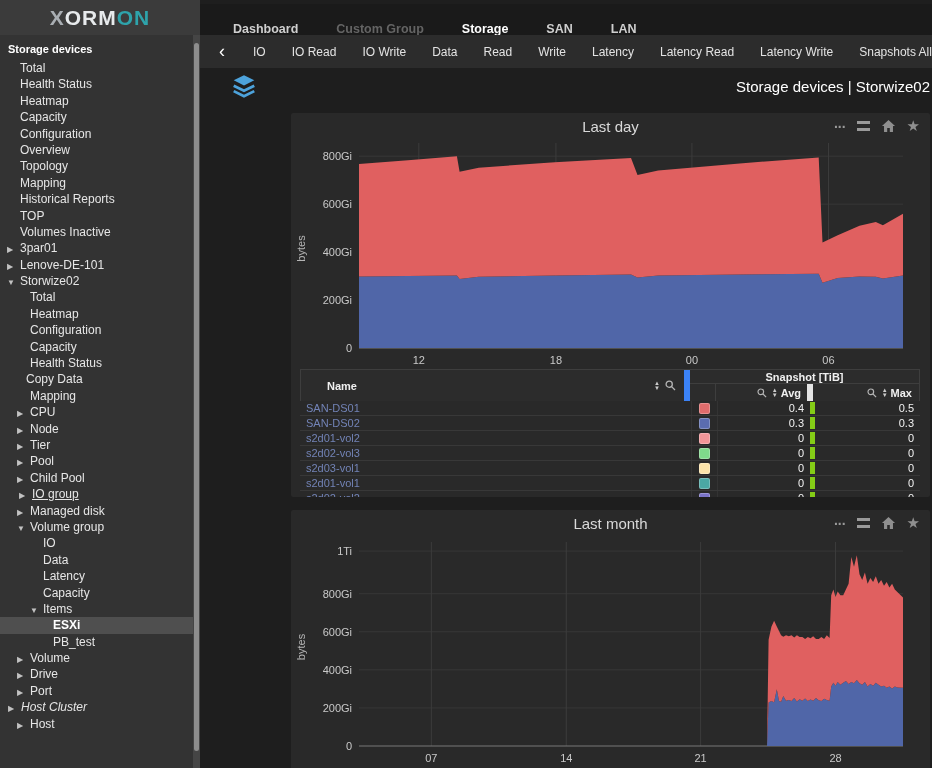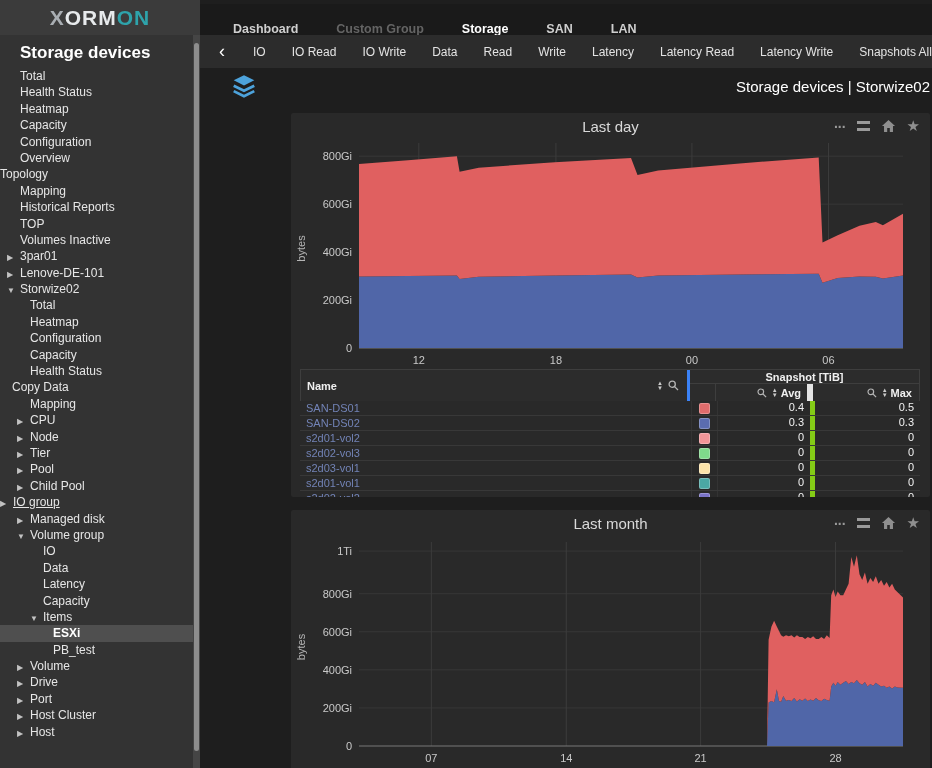--- a/index.html
+++ b/index.html
@@ -10,21 +10,21 @@
     font-family:"Liberation Sans","DejaVu Sans",sans-serif;
     -webkit-font-smoothing:antialiased;
   }
   
   .logo-bar{position:absolute;left:0;top:0;width:200px;height:35px;background:#3b3b3b;
     display:flex;align-items:center;justify-content:center;
     font-size:21px;font-weight:bold;letter-spacing:1px;}
   .logo-x{color:#a9aeb3;} .logo-mid{color:#e7eaec;} .logo-accent{color:#2ea3ab;}
   
   .sidebar{position:absolute;left:0;top:35px;width:193px;height:733px;background:#333333;overflow:hidden;}
-  .sb-title{font-size:17px;font-weight:bold;color:#ffffff;padding:8px 8px 5px 20px;}
+  .sb-title{font-size:11px;font-weight:bold;color:#ffffff;padding:8px 8px 5px 8px;}
   .sb-item{position:relative;height:16.4px;line-height:16.4px;font-size:12px;white-space:nowrap;cursor:pointer;color:#e6e6e6;}
   .sb-item.selected{background:#4f4f4f;color:#ffffff;font-weight:bold;}
   .sb-arrow{display:inline-block;width:13px;margin-left:-13px;font-size:8px;color:#c2c2c2;}
   .sb-scroll{position:absolute;left:193px;top:35px;width:7px;height:733px;background:#454545;}
   .sb-thumb{position:absolute;left:1px;top:8px;width:5px;height:708px;background:#8d8d8d;border-radius:3px;}
   
   .topnav{position:absolute;left:200px;top:4px;width:784px;height:35px;background:#1a1a1a;
     display:flex;align-items:flex-end;padding-left:14px;}
   .tab{display:flex;align-items:center;padding:0 19px;font-size:12.5px;font-weight:bold;
     color:#cfcfcf;border-bottom:3px solid transparent;cursor:pointer;}
@@ -46,36 +46,36 @@
   .panel-icons{position:absolute;right:10px;top:0;height:26px;display:flex;align-items:center;gap:11px;}
   .icon-more{font-size:14px;font-weight:bold;color:#9a9a9a;line-height:8px;padding-bottom:6px;cursor:pointer;}
   .icon-menu{width:13px;height:10px;border-top:3px solid #9a9a9a;border-bottom:3px solid #9a9a9a;cursor:pointer;}
   .icon-home{cursor:pointer;display:flex;}
   .icon-star{font-size:15px;color:#8f8f8f;cursor:pointer;line-height:14px;}
   svg.chart{position:absolute;left:0;top:24px;display:block;}
   .panel-2 svg.chart{top:26px;}
   
   .tbl{position:absolute;left:9px;right:10px;top:256px;bottom:0;overflow:hidden;font-size:11px;}
   .tbl-head{display:flex;border:1px solid #3e3e3e;border-bottom:none;background:#2c2c2c;}
-  .th-name{flex:1;display:flex;align-items:center;padding:0 6px;border-right:3px solid #3b82f6;
-    height:31px;font-weight:bold;color:#f0f0f0;cursor:pointer;}
+  .th-name{flex:1;display:flex;align-items:center;padding:0 6px;border-right:6px solid #3b82f6;
+    height:31px;font-weight:bold;color:#f0f0f0;cursor:pointer;margin-left:20px;}
   .th-name .spacer{flex:1;}
   .th-group{width:229px;display:flex;flex-direction:column;}
   .th-group-title{height:14px;line-height:14px;text-align:center;font-weight:bold;color:#f0f0f0;
     border-bottom:1px solid #3e3e3e;}
   .th-sub{display:flex;height:17px;align-items:center;}
   .th-swatch{width:26px;height:100%;border-right:1px solid #3e3e3e;}
   .th-avg,.th-max{display:flex;align-items:center;justify-content:flex-end;padding:0 6px;
     font-weight:bold;color:#f0f0f0;height:100%;cursor:pointer;}
   .th-avg{width:97px;border-right:6px solid #e5e5e5;}
   .th-max{width:105px;}
   .sort{display:inline-flex;flex-direction:column;margin:0 3px;}
   .sort i{font-style:normal;font-size:6px;line-height:5px;color:#cccccc;}
   .mag{display:inline-flex;margin:0 2px;}
-  .tbl-body .row{display:flex;height:15px;border-bottom:1px solid #383838;cursor:pointer;}
+  .tbl-body .row{display:flex;height:15px;align-items:center;border-bottom:1px solid #383838;cursor:pointer;}
   .c-name{flex:1;padding:0 6px;color:#7283b6;border-right:1px solid #333;line-height:14px;
     overflow:hidden;white-space:nowrap;}
   .c-swatch{width:26px;height:100%;display:flex;align-items:center;justify-content:center;border-right:1px solid #333;}
   .swatch{width:11px;height:11px;border-radius:2px;border:1px solid rgba(255,255,255,.25);}
   .c-avg{width:97px;text-align:right;padding:0 6px;color:#f2f2f2;border-right:5px solid #84cc16;}
   .c-max{width:105px;text-align:right;padding:0 6px;color:#f2f2f2;}
 </style>
 </head>
 <body>
 
@@ -89,54 +89,54 @@
 
   <div class="sidebar">
     <div class="sb-title">Storage devices</div>
     <div id="sb-list">
         <div class="sb-item" style="padding-left: 20px;"><span>Total</span></div>
         <div class="sb-item" style="padding-left: 20px;"><span>Health Status</span></div>
         <div class="sb-item" style="padding-left: 20px;"><span>Heatmap</span></div>
         <div class="sb-item" style="padding-left: 20px;"><span>Capacity</span></div>
         <div class="sb-item" style="padding-left: 20px;"><span>Configuration</span></div>
         <div class="sb-item" style="padding-left: 20px;"><span>Overview</span></div>
-        <div class="sb-item" style=""><span>Topology</span></div>
+        <div class="sb-item" style="padding-left: 20px;"><span>Topology</span></div>
         <div class="sb-item" style="padding-left: 20px;"><span>Mapping</span></div>
         <div class="sb-item" style="padding-left: 20px;"><span>Historical Reports</span></div>
         <div class="sb-item" style="padding-left: 20px;"><span>TOP</span></div>
         <div class="sb-item" style="padding-left: 20px;"><span>Volumes Inactive</span></div>
         <div class="sb-item" style="padding-left: 20px;"><span class="sb-arrow">▶</span><span>3par01</span></div>
         <div class="sb-item" style="padding-left: 20px;"><span class="sb-arrow">▶</span><span>Lenove-DE-101</span></div>
         <div class="sb-item" style="padding-left: 20px;"><span class="sb-arrow">▼</span><span>Storwize02</span></div>
         <div class="sb-item" style="padding-left: 30px;"><span>Total</span></div>
         <div class="sb-item" style="padding-left: 30px;"><span>Heatmap</span></div>
         <div class="sb-item" style="padding-left: 30px;"><span>Configuration</span></div>
         <div class="sb-item" style="padding-left: 30px;"><span>Capacity</span></div>
         <div class="sb-item" style="padding-left: 30px;"><span>Health Status</span></div>
-        <div class="sb-item" style="padding-left: 12px;"><span>Copy Data</span></div>
+        <div class="sb-item" style="padding-left: 26px;"><span>Copy Data</span></div>
         <div class="sb-item" style="padding-left: 30px;"><span>Mapping</span></div>
         <div class="sb-item" style="padding-left: 30px;"><span class="sb-arrow">▶</span><span>CPU</span></div>
         <div class="sb-item" style="padding-left: 30px;"><span class="sb-arrow">▶</span><span>Node</span></div>
         <div class="sb-item" style="padding-left: 30px;"><span class="sb-arrow">▶</span><span>Tier</span></div>
         <div class="sb-item" style="padding-left: 30px;"><span class="sb-arrow">▶</span><span>Pool</span></div>
         <div class="sb-item" style="padding-left: 30px;"><span class="sb-arrow">▶</span><span>Child Pool</span></div>
-        <div class="sb-item" style="padding-left: 13px; text-decoration: underline;"><span class="sb-arrow">▶</span><span>IO group</span></div>
+        <div class="sb-item" style="padding-left: 32px; text-decoration: underline;"><span class="sb-arrow">▶</span><span>IO group</span></div>
         <div class="sb-item" style="padding-left: 30px;"><span class="sb-arrow">▶</span><span>Managed disk</span></div>
         <div class="sb-item" style="padding-left: 30px;"><span class="sb-arrow">▼</span><span>Volume group</span></div>
         <div class="sb-item" style="padding-left: 43px;"><span>IO</span></div>
         <div class="sb-item" style="padding-left: 43px;"><span>Data</span></div>
         <div class="sb-item" style="padding-left: 43px;"><span>Latency</span></div>
         <div class="sb-item" style="padding-left: 43px;"><span>Capacity</span></div>
         <div class="sb-item" style="padding-left: 43px;"><span class="sb-arrow">▼</span><span>Items</span></div>
         <div class="sb-item selected" style="padding-left: 53px;"><span>ESXi</span></div>
         <div class="sb-item" style="padding-left: 53px;"><span>PB_test</span></div>
         <div class="sb-item" style="padding-left: 30px;"><span class="sb-arrow">▶</span><span>Volume</span></div>
         <div class="sb-item" style="padding-left: 30px;"><span class="sb-arrow">▶</span><span>Drive</span></div>
         <div class="sb-item" style="padding-left: 30px;"><span class="sb-arrow">▶</span><span>Port</span></div>
-        <div class="sb-item" style="padding-left: 30px;"><span class="sb-arrow">▶</span><span>Host Cluster</span></div>
+        <div class="sb-item" style="padding-left: 21px; font-style: italic;"><span class="sb-arrow">▶</span><span>Host Cluster</span></div>
         <div class="sb-item" style="padding-left: 30px;"><span class="sb-arrow">▶</span><span>Host</span></div>
       </div>
   </div>
   <div class="sb-scroll">
     <div class="sb-thumb"></div>
   </div>
 
   <div class="topnav" id="topnav">
       <div class="tab">Dashboard</div>
       <div class="tab disabled">Custom Group</div>

